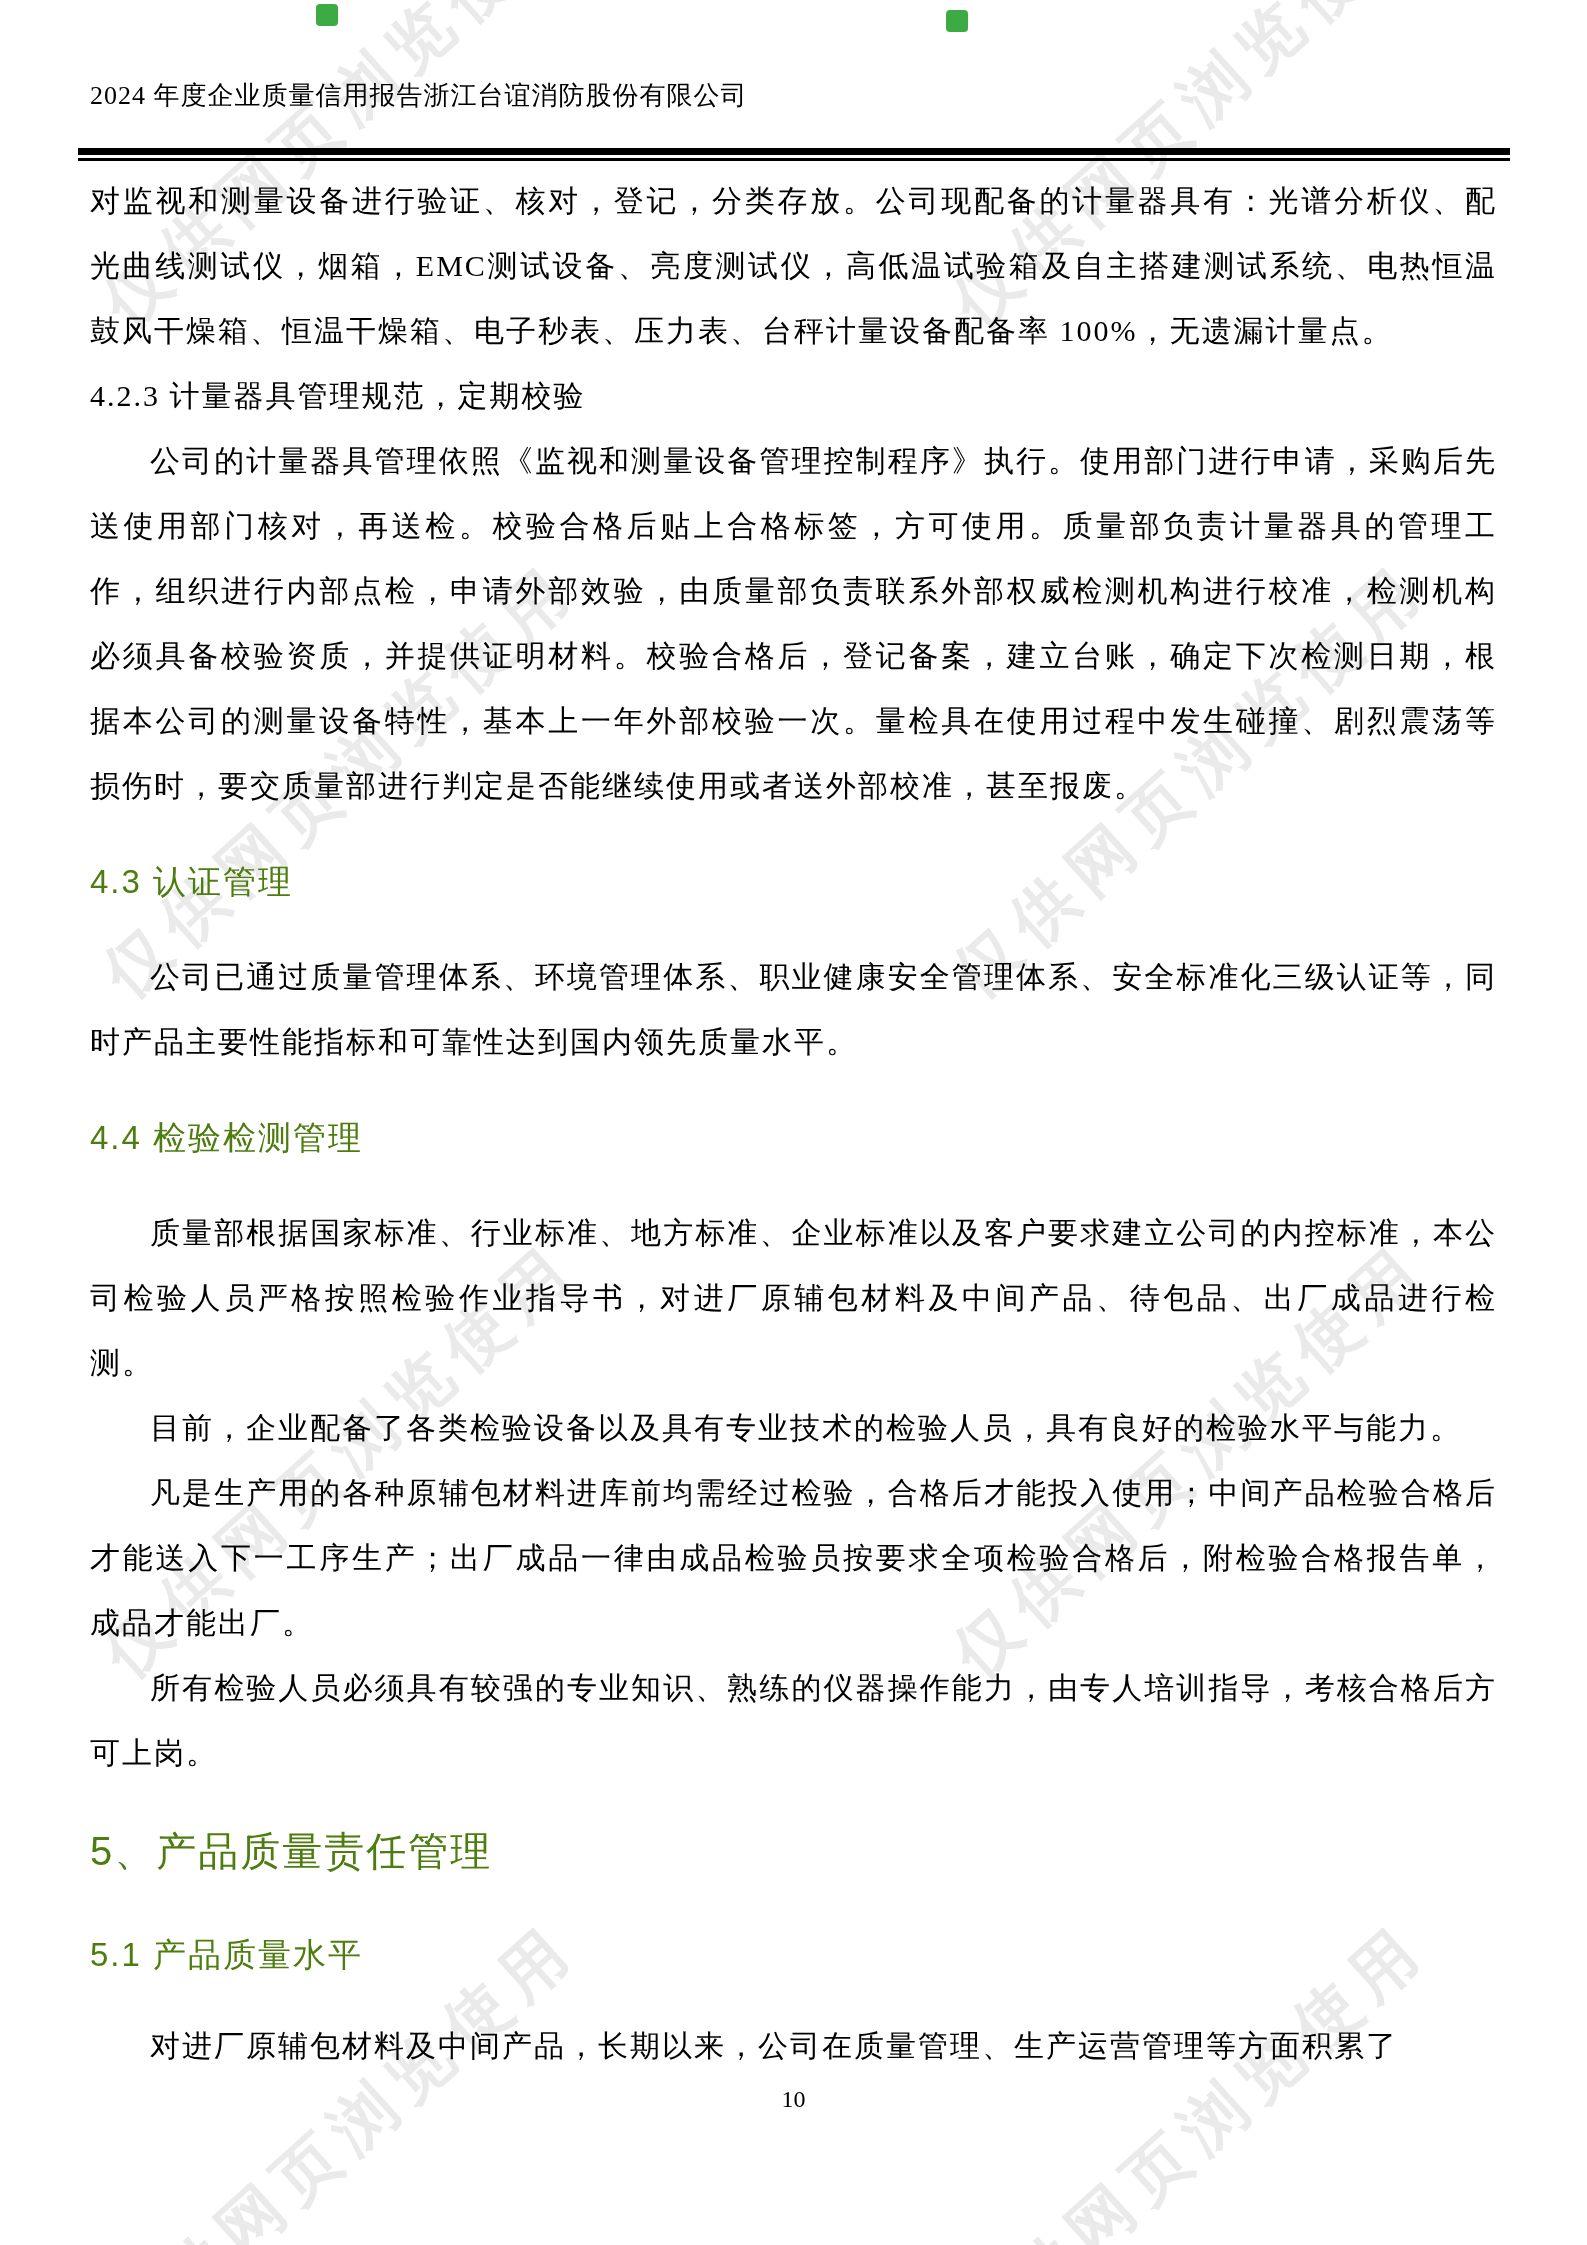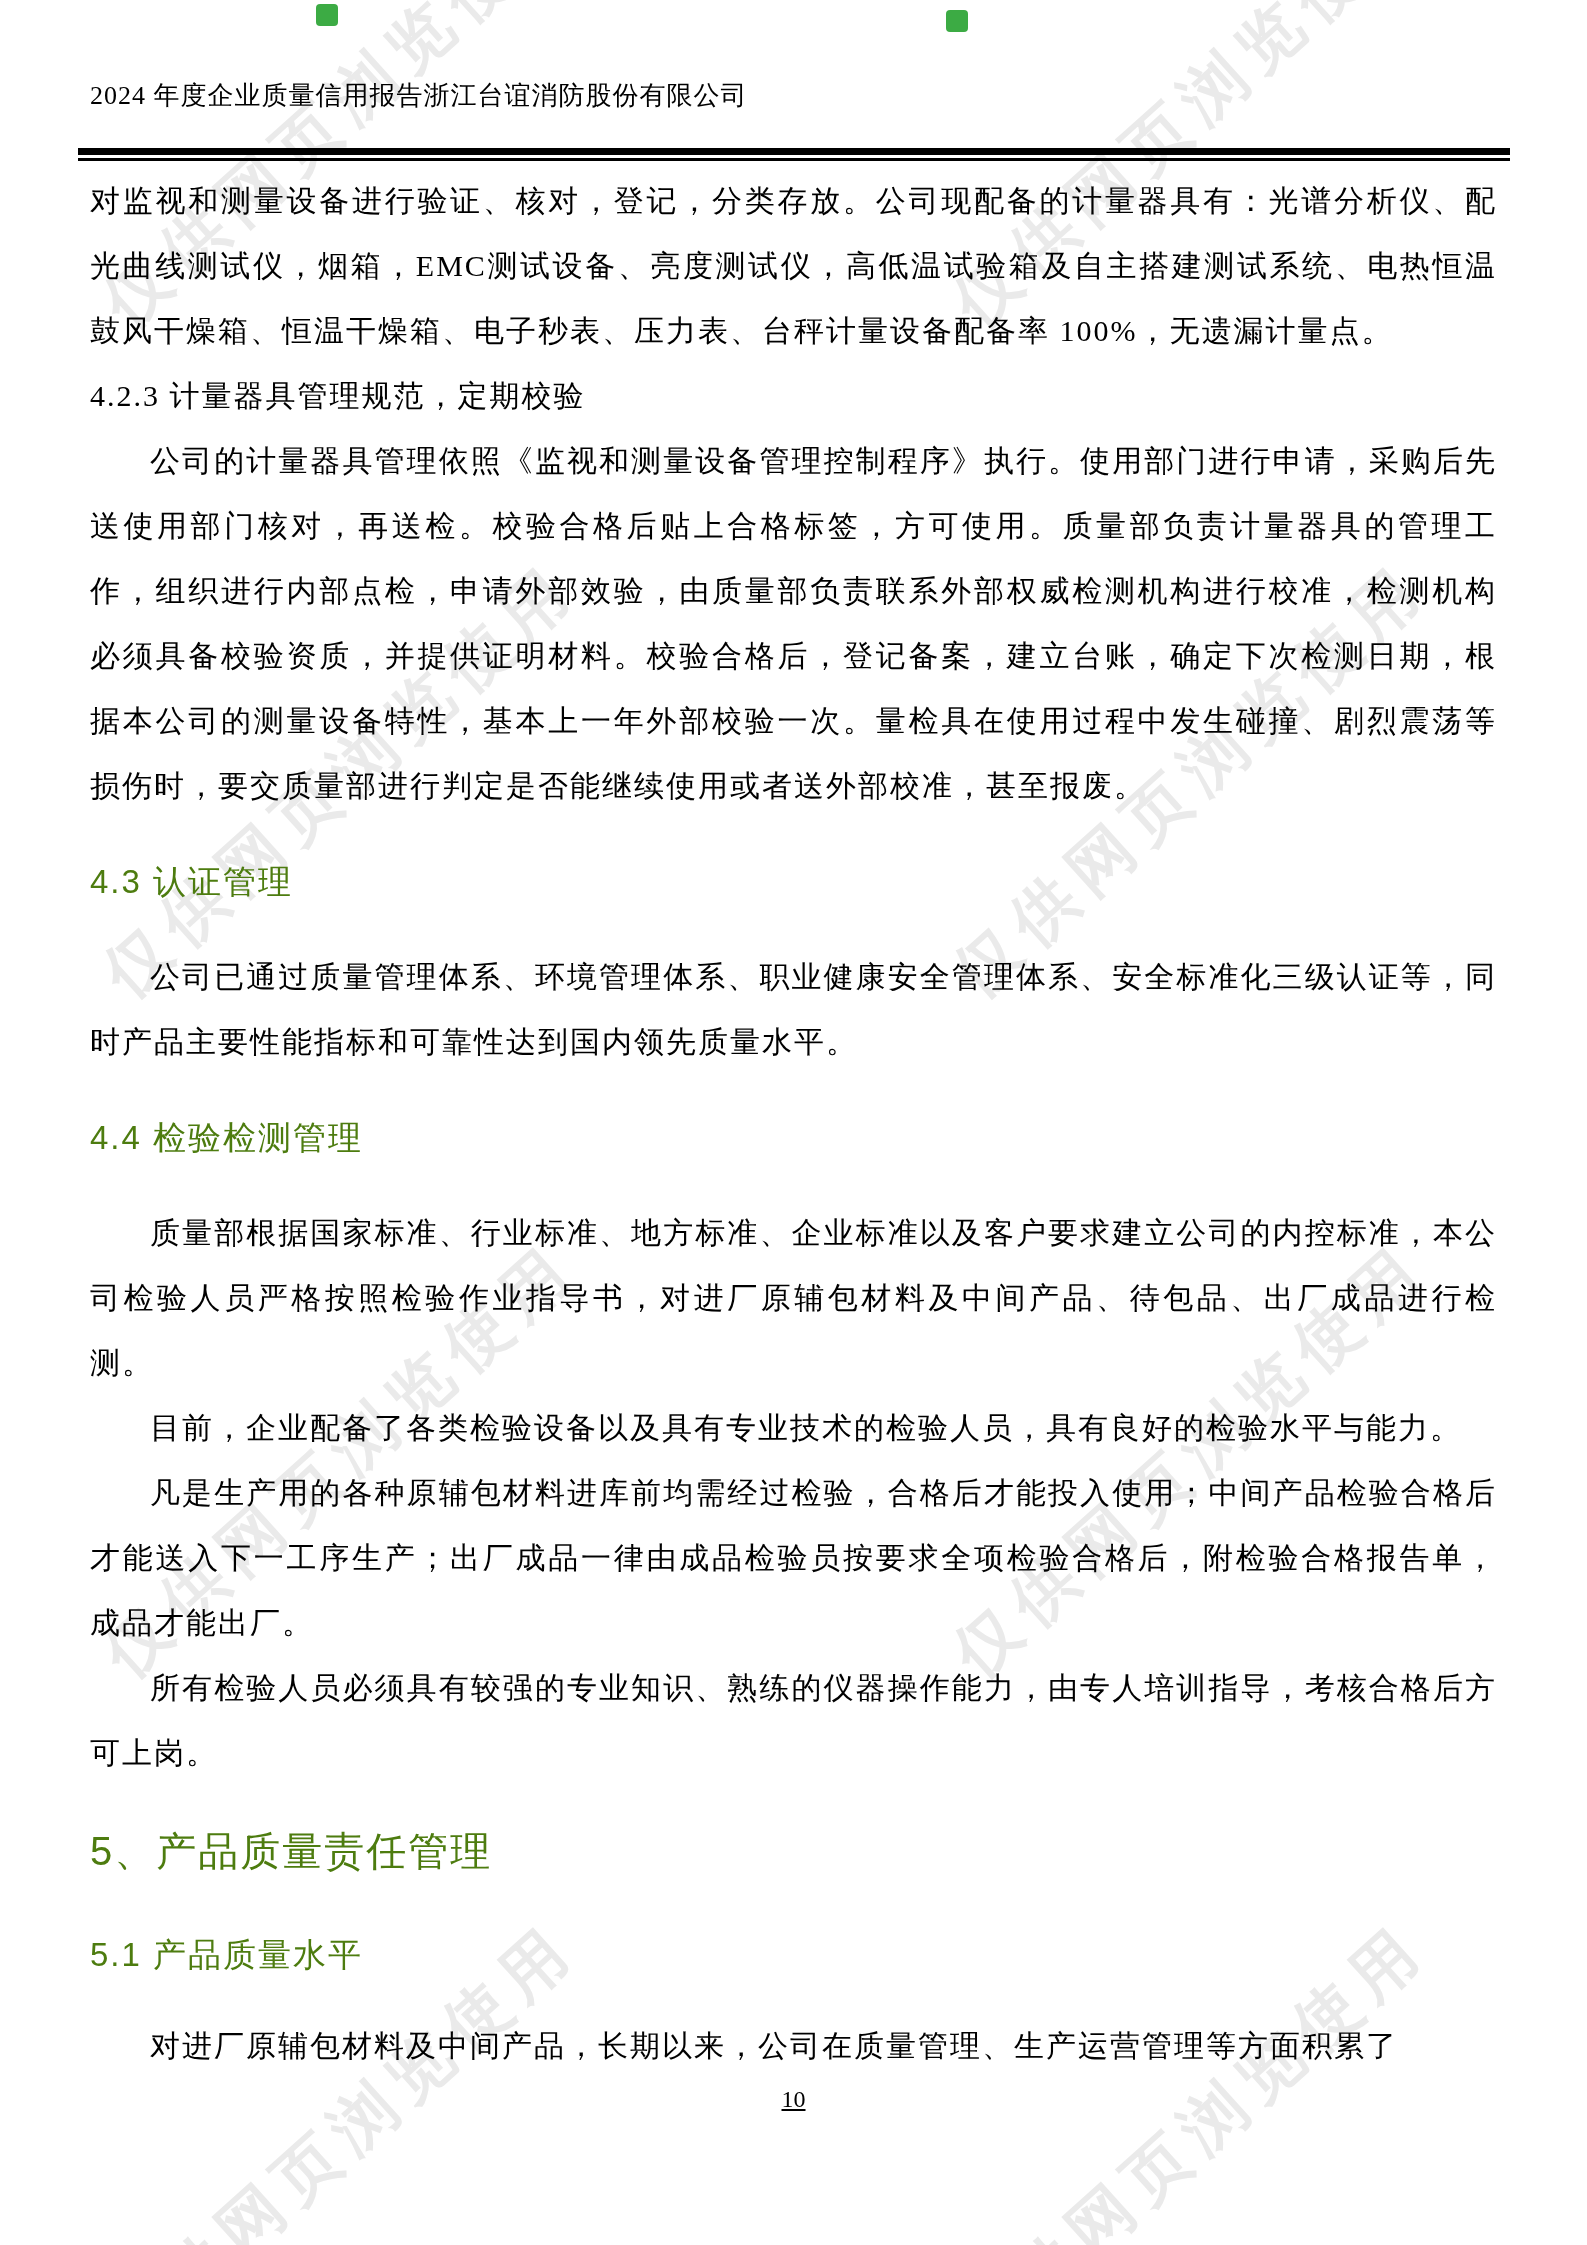--- a/index.html
+++ b/index.html
@@ -62,21 +62,21 @@
     font-weight:normal;color:#4d7c0f;letter-spacing:2px;
     text-align:left;
   }
   h1{font-size:40px;line-height:48px;margin:42px 0 0 0;}
   h2{font-size:33px;line-height:44px;margin:42px 0 40px 0;}
   h2.after-h1{margin-top:58px;margin-bottom:36px;}
 
   footer{
     text-align:center;
     font-size:24px;line-height:30px;
-    margin-top:6px;letter-spacing:0;text-decoration:underline;
+    margin-top:6px;letter-spacing:0;
   }
 </style>
 </head>
 <body>
 
 <div class="page">
 
   <div class="wm-layer">
     <div class="wm" style="left: 340px; top: 110px; color: rgb(234, 234, 234);">仅供网页浏览使用</div>
     <div class="wm" style="left: 1190px; top: 110px; color: rgb(234, 234, 234);">仅供网页浏览使用</div>

